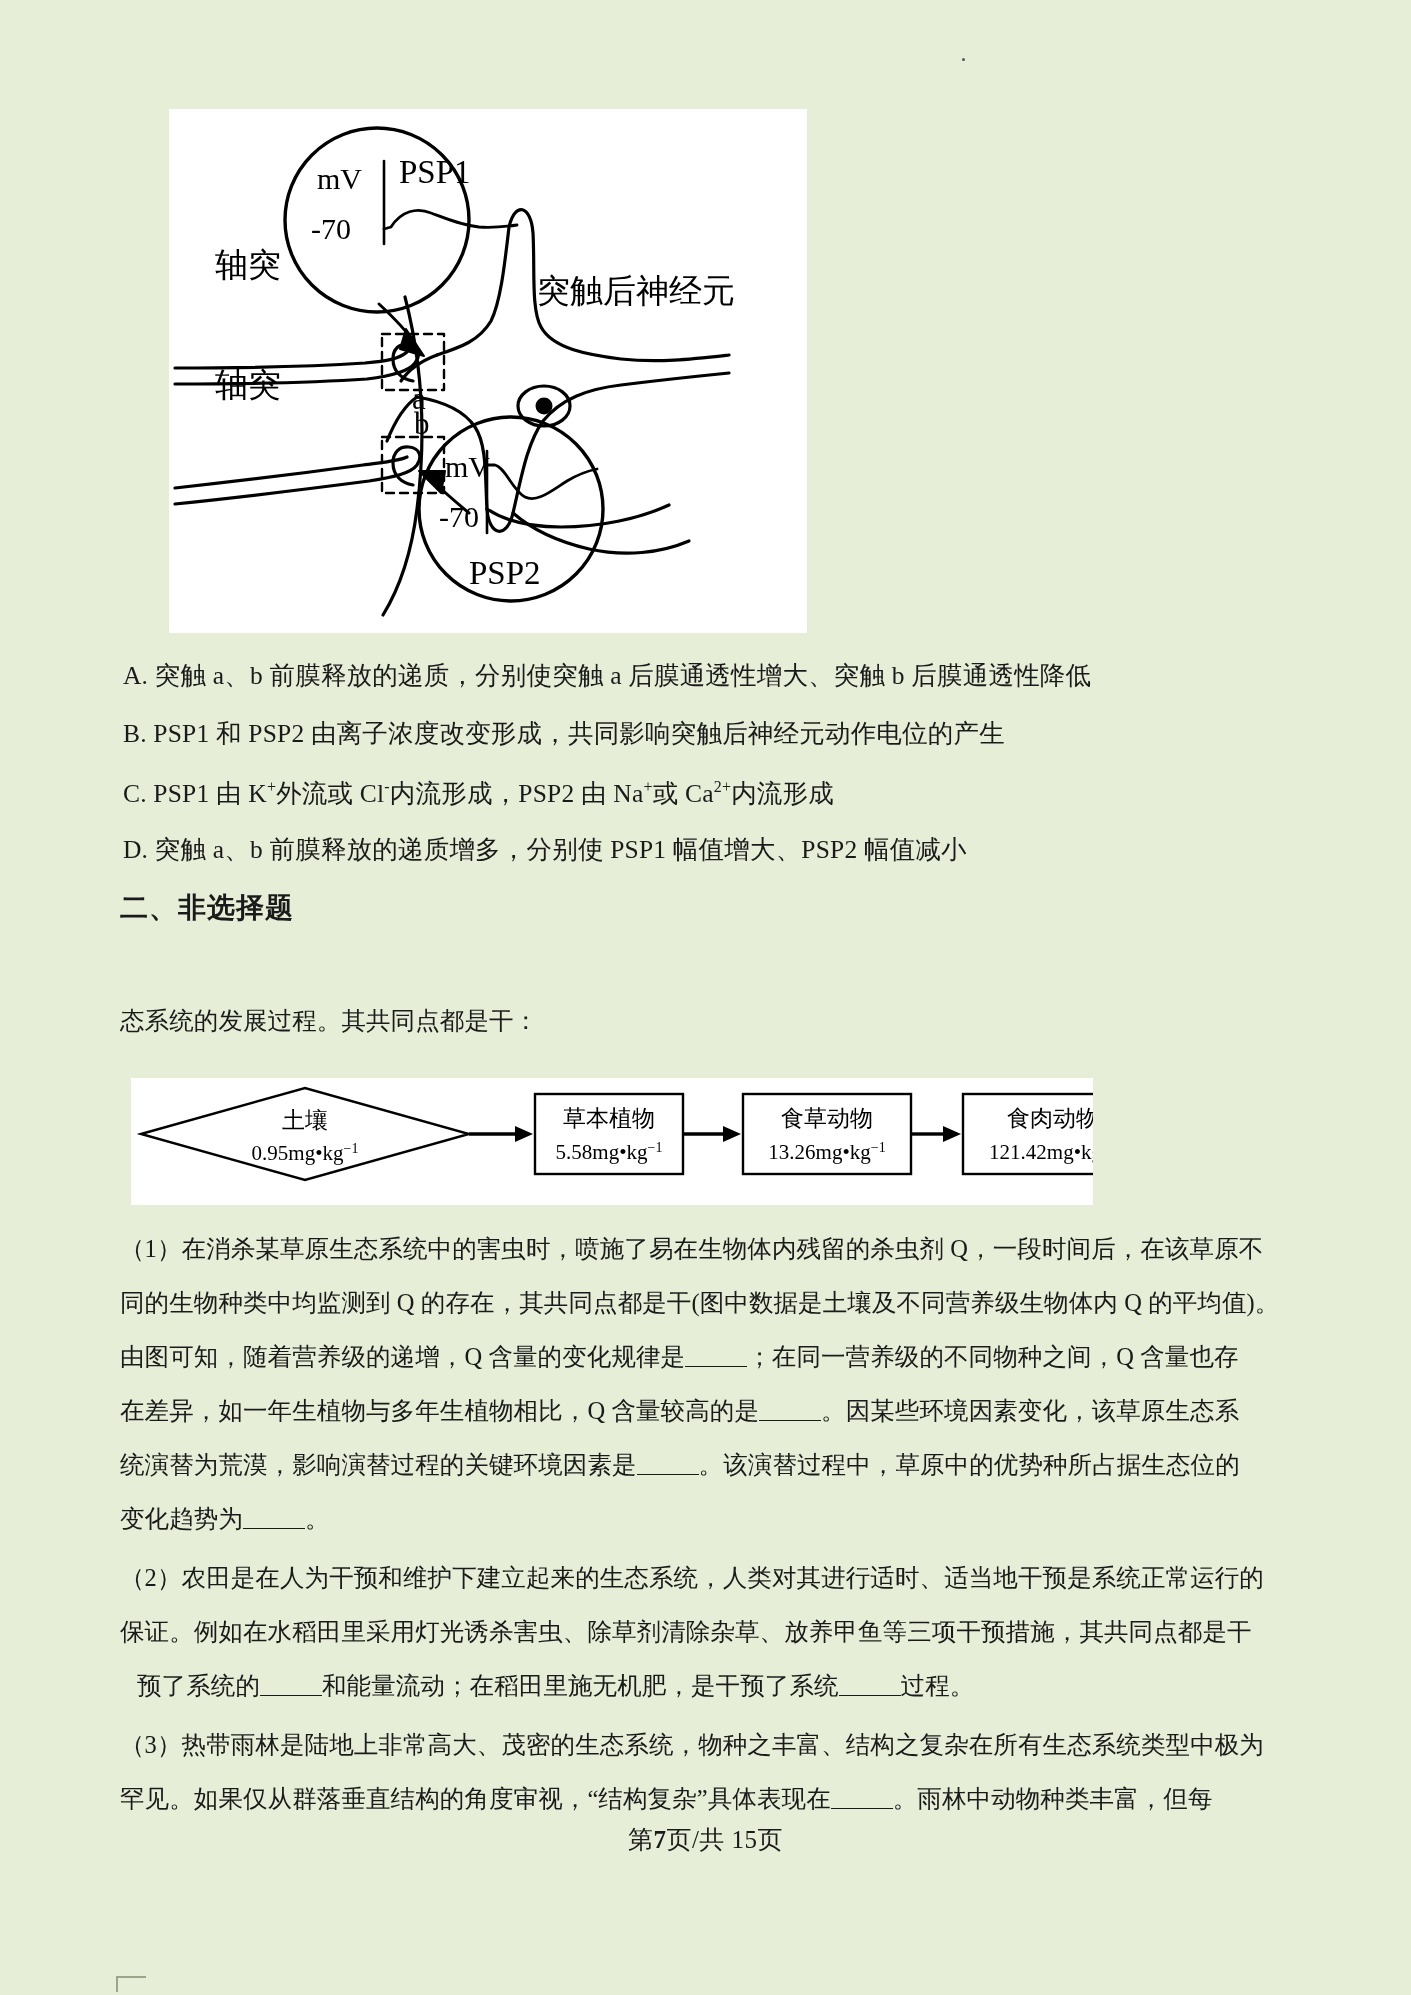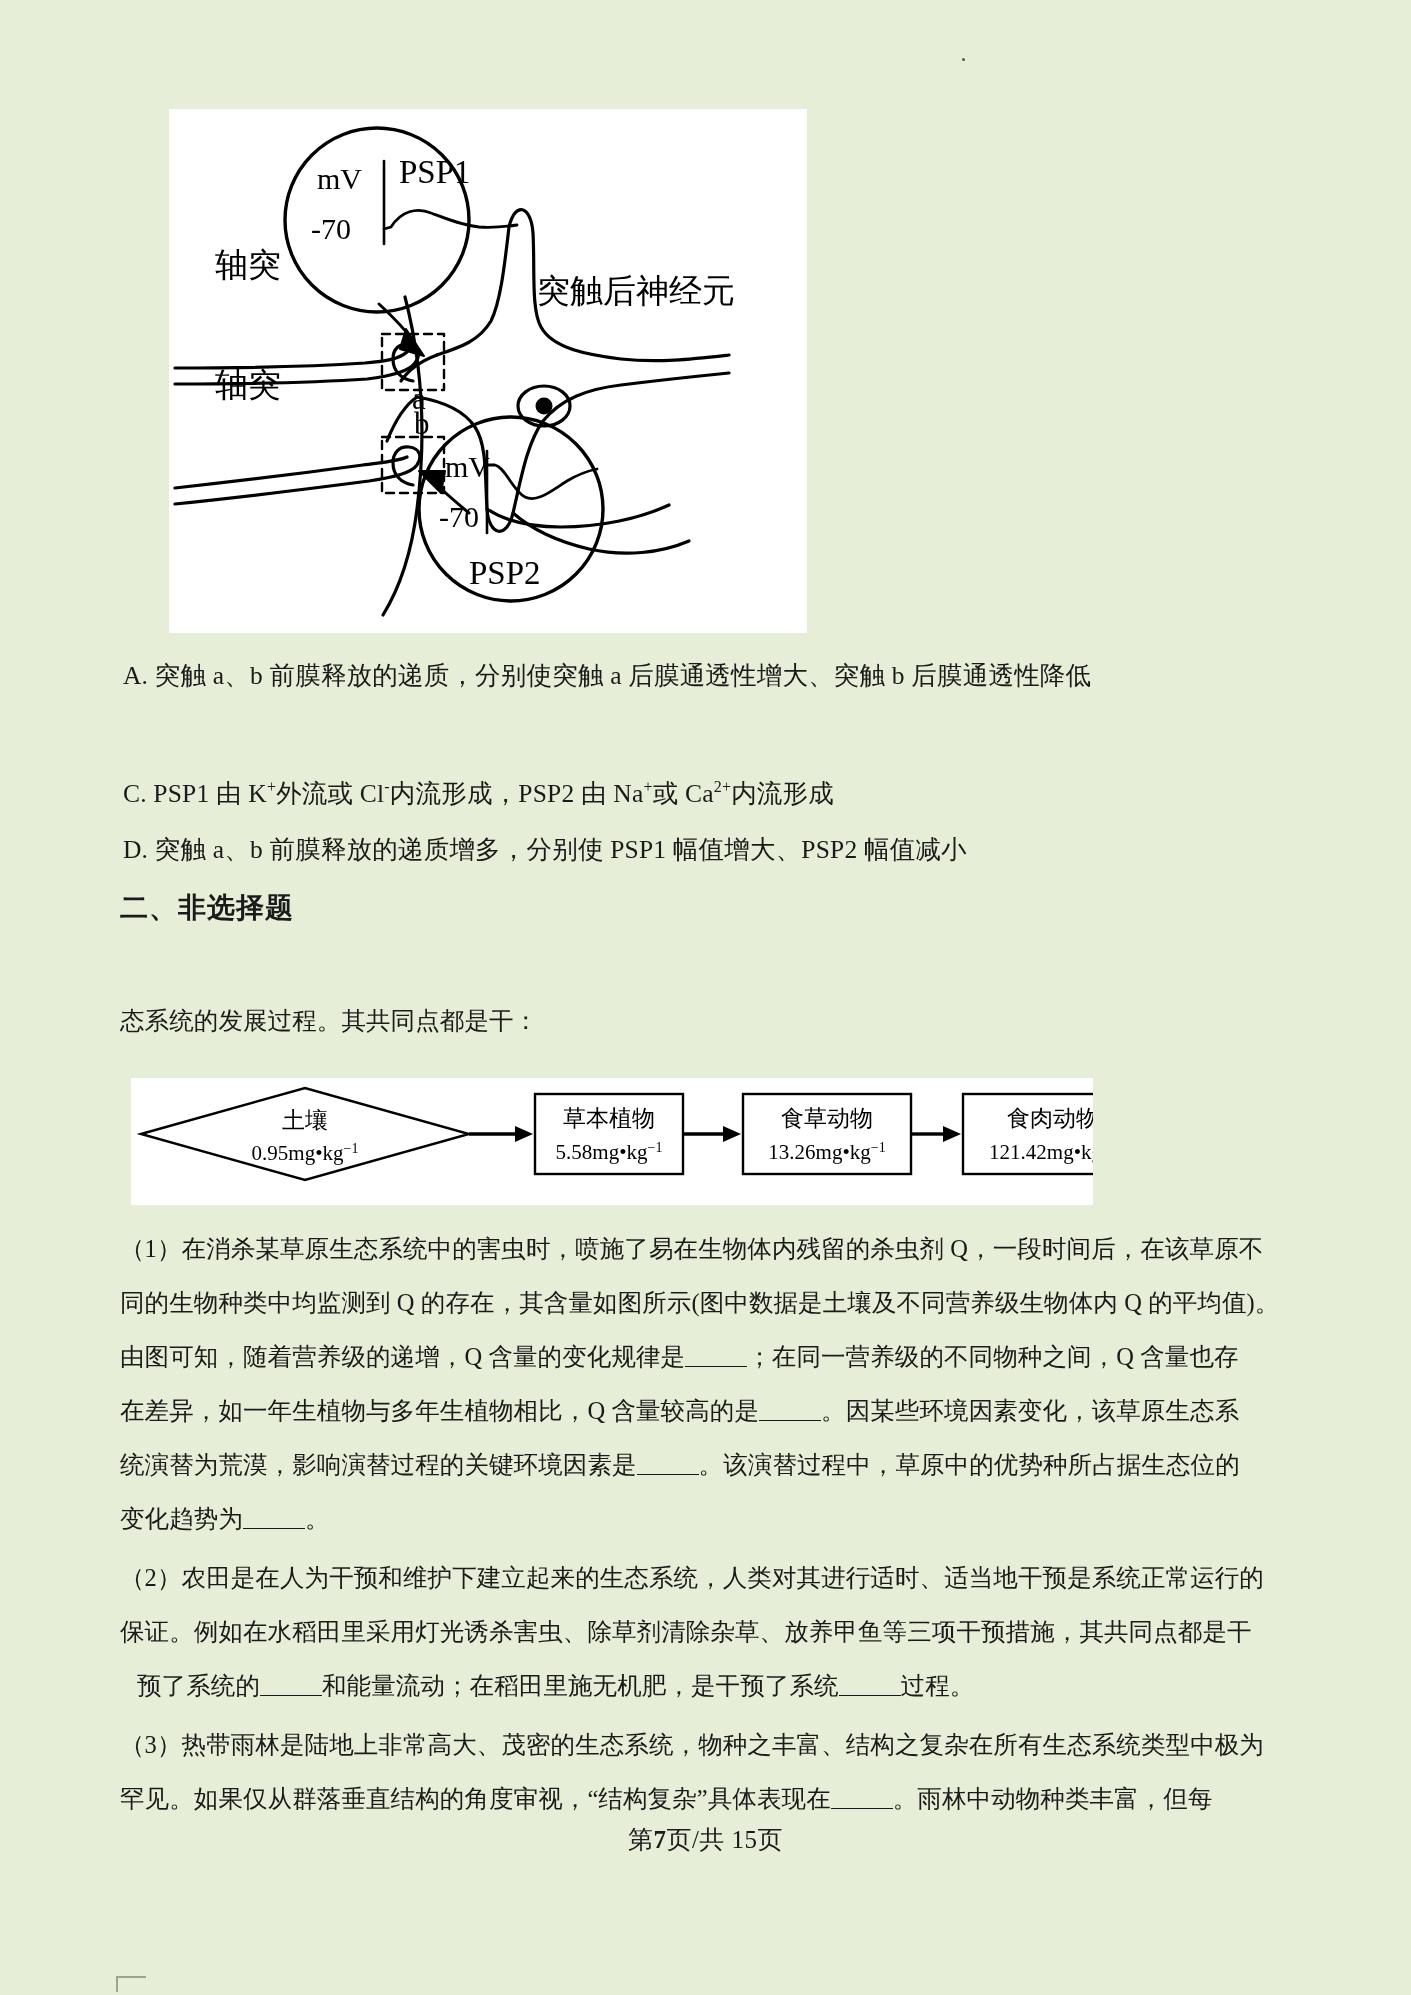--- a/index.html
+++ b/index.html
@@ -194,20 +194,21 @@
         <text x="46" y="167" font-size="33">轴突</text>
         <text x="46" y="287" font-size="33">轴突</text>
         <text x="243" y="300" font-size="31">a</text>
         <text x="245" y="325" font-size="31">b</text>
         <text x="368" y="193" font-size="33">突触后神经元</text>
       </g>
     </svg>
   </div>
 
   <div class="opt" style="top:661px">A. 突触 a、b 前膜释放的递质，分别使突触 a 后膜通透性增大、突触 b 后膜通透性降低</div>
+  <div class="opt" style="top:719px">B. PSP1 和 PSP2 由离子浓度改变形成，共同影响突触后神经元动作电位的产生</div>
   <div class="opt" style="top:777px">
     C. PSP1 由 K<span class="sup">+</span>外流或 Cl<span class="sup">-</span>内流形成，PSP2 由 Na<span class="sup">+</span>或 Ca<span class="sup">2+</span>内流形成
   </div>
   <div class="opt" style="top:835px">D. 突触 a、b 前膜释放的递质增多，分别使 PSP1 幅值增大、PSP2 幅值减小</div>
 
   <div class="sec-head">二、非选择题</div>
 
   <div class="para" style="left:120px; top:994px">态系统的发展过程。其共同点都是干：</div>
 
   <div class="fig-flow">
@@ -242,21 +243,21 @@
         <text x="696" y="48" font-size="23">食草动物</text>
         <text x="696" y="81" font-size="21">13.26mg•kg<tspan font-size="14" dy="-7">−1</tspan></text>
 
         <text x="922" y="48" font-size="23">食肉动物</text>
         <text x="922" y="81" font-size="21">121.42mg•kg<tspan font-size="14" dy="-7">−1</tspan></text>
       </g>
     </svg>
   </div>
 
   <div class="para" style="left:120px; top:1222px">（1）在消杀某草原生态系统中的害虫时，喷施了易在生物体内残留的杀虫剂 Q，一段时间后，在该草原不</div>
-  <div class="para" style="left:120px; top:1276px">同的生物种类中均监测到 Q 的存在，其含量如图所示(图中数据是土壤及不同营养级生物体内 Q 的平均值)。</div>
+  <div class="para" style="left:120px; top:1276px">同的生物种类中均监测到 Q 的存在，其共同点都是干(图中数据是土壤及不同营养级生物体内 Q 的平均值)。</div>
 
   <div class="para" style="left:120px; top:1330px">
     由图可知，随着营养级的递增，Q 含量的变化规律是<span class="blank"></span>；在同一营养级的不同物种之间，Q 含量也存
   </div>
   <div class="para" style="left:120px; top:1384px">
     在差异，如一年生植物与多年生植物相比，Q 含量较高的是<span class="blank"></span>。因某些环境因素变化，该草原生态系
   </div>
   <div class="para" style="left:120px; top:1438px">
     统演替为荒漠，影响演替过程的关键环境因素是<span class="blank"></span>。该演替过程中，草原中的优势种所占据生态位的
   </div>

